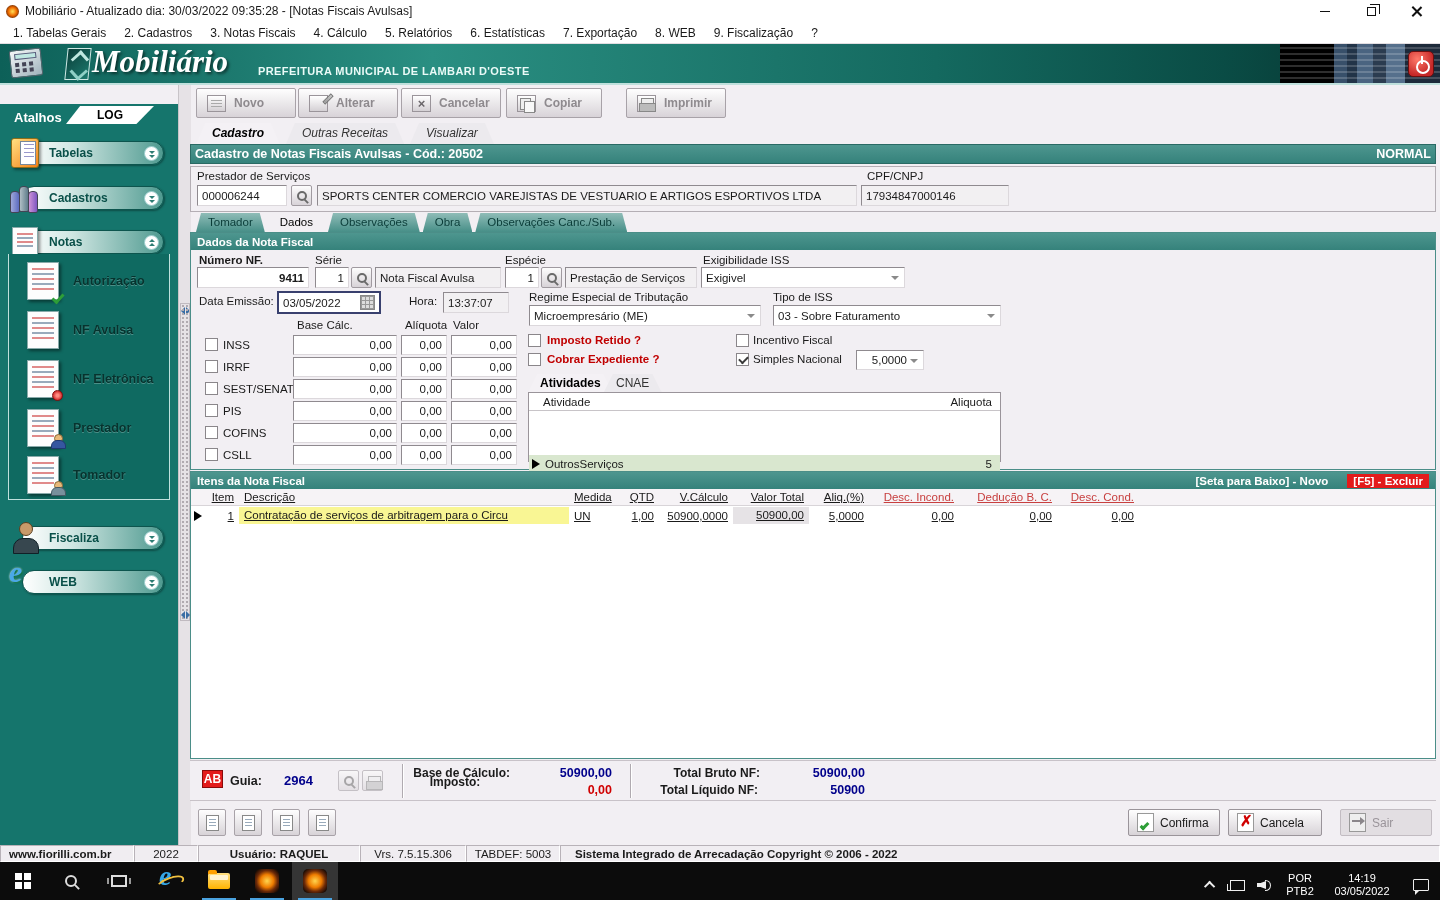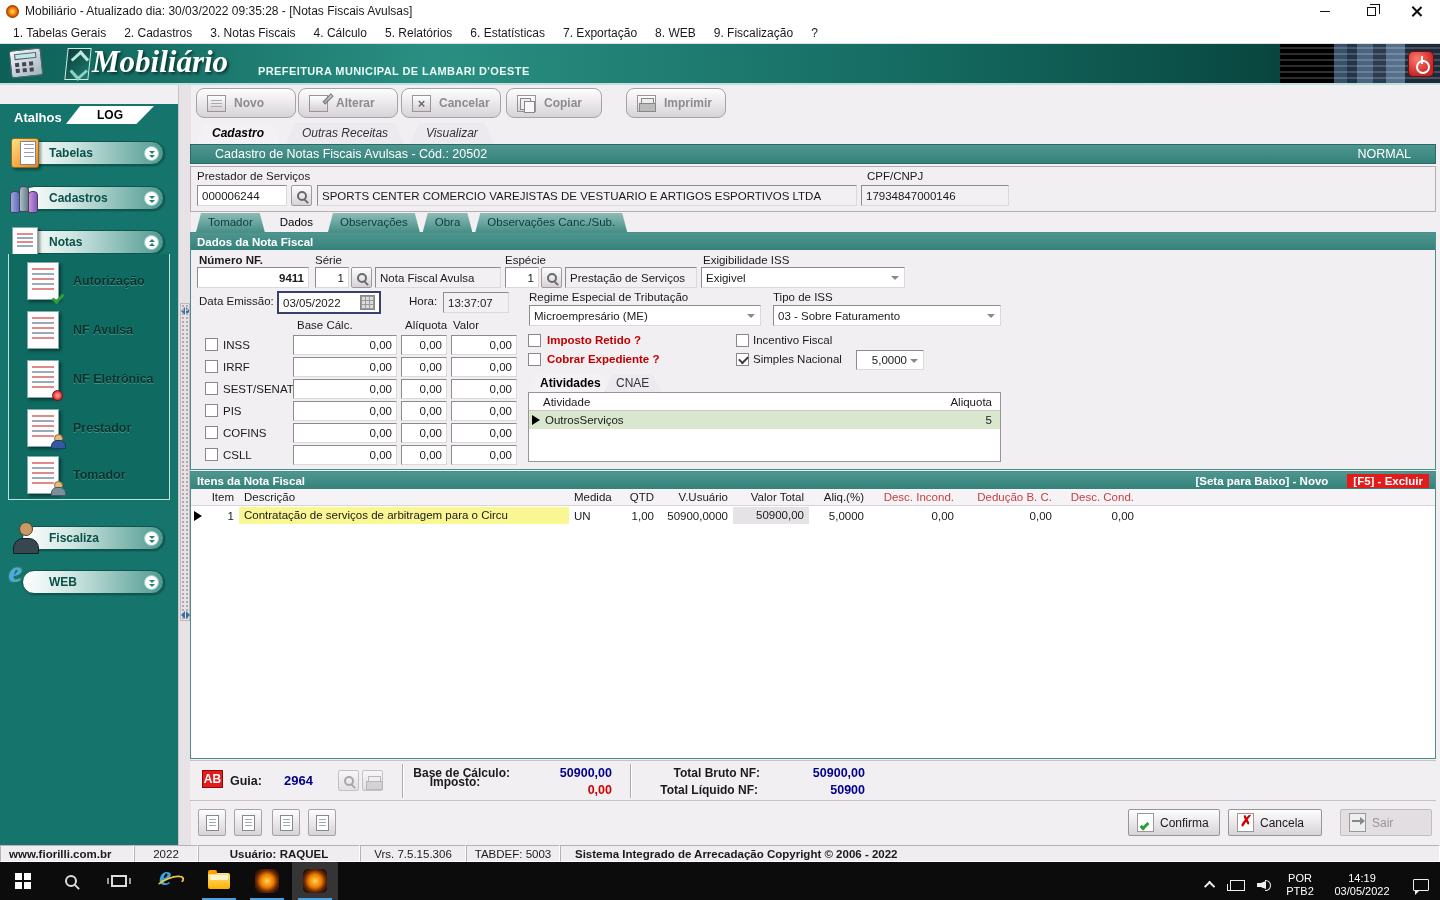--- a/index.html
+++ b/index.html
@@ -79,38 +79,38 @@
 
   
   .splitter { position:absolute; left:178px; top:85px; width:13px; height:760px; background:#e6e2e6; border-left:1px solid #c8c4c8; }
   .split-strip { position:absolute; left:1px; top:218px; width:10px; height:318px; background-image:radial-gradient(#b0aab0 35%, transparent 36%); background-size:4px 4px; border:1px solid #c0bac0; }
   .split-arrows { position:absolute; left:1px; width:10px; height:8px; display:flex; justify-content:center; gap:1px; }
   .split-arrows i { width:0; height:0; border-top:4px solid transparent; border-bottom:4px solid transparent; }
   .split-arrows .l { border-right:4px solid #3b6ea5; } .split-arrows .r { border-left:4px solid #3b6ea5; }
 
   
   .toolbar { position:absolute; left:190px; top:86px; width:1250px; height:34px; }
-  .tb-btn { position:absolute; top:2px; height:30px; width:100px; background:linear-gradient(#fefefe,#d8d3d8); border:1px solid #a8a2a8; border-radius:8px; display:flex; align-items:center; gap:8px; padding-left:10px; }
+  .tb-btn { position:absolute; top:2px; height:30px; width:100px; background:linear-gradient(#fefefe,#d8d3d8); border:1px solid #a8a2a8; border-radius:2px; display:flex; align-items:center; gap:8px; padding-left:10px; }
   .tb-label { font-weight:bold; font-size:12px; color:#8e8a8e; }
   .tb-ico { width:19px; height:17px; border:1px solid #9a949a; background:linear-gradient(#fff,#d4d0d4); position:relative; flex:none; }
   .tb-ico.lines::after { content:""; position:absolute; left:3px; right:3px; top:4px; height:1px; background:#aaa; box-shadow:0 3px 0 #aaa, 0 6px 0 #aaa; }
   .tb-ico .pencil { position:absolute; right:-3px; top:-3px; width:4px; height:12px; background:linear-gradient(#c8c8c8,#989898); transform:rotate(45deg); border:1px solid #777; }
   .tb-ico .xmark { position:absolute; inset:0; display:flex; align-items:center; justify-content:center; font-weight:bold; font-size:13px; color:#6a666a; }
   .tb-ico.copy::before { content:""; position:absolute; left:2px; top:2px; width:9px; height:10px; border:1px solid #888; background:#eee; }
   .tb-ico.copy::after { content:""; position:absolute; left:6px; top:5px; width:9px; height:10px; border:1px solid #888; background:#f8f8f8; }
   .tb-ico.printer::before { content:""; position:absolute; left:3px; top:2px; width:11px; height:5px; background:#eee; border:1px solid #888; }
   .tb-ico.printer::after { content:""; position:absolute; left:1px; top:7px; width:15px; height:7px; background:#bbb; border:1px solid #888; }
 
   
   .maintabs { position:absolute; left:196px; top:123px; height:21px; display:flex; gap:6px; }
   .mtab { height:21px; padding:3px 16px 0; font-style:italic; font-size:12px; color:#333; background:#eceaee; clip-path:polygon(9px 0, calc(100% - 9px) 0, 100% 100%, 0 100%); filter:drop-shadow(0 0 1px #999); }
   .mtab.active { font-weight:bold; color:#000; background:#f4f1f5; }
 
   
-  .form-header { position:absolute; left:190px; top:144px; width:1246px; height:20px; background:linear-gradient(#4e968f,#35827b); color:#fff; font-weight:normal; font-size:12.5px; display:flex; align-items:center; justify-content:space-between; padding:0 24px; border:1px solid #2a6a64; }
+  .form-header { position:absolute; left:190px; top:144px; width:1246px; height:20px; background:linear-gradient(#4e968f,#35827b); color:#fff; font-weight:bold; font-size:12.5px; display:flex; align-items:center; justify-content:space-between; padding:0 4px; border:1px solid #2a6a64; }
 
   
   .sunken { background:#fff; border:1px solid; border-color:#8f8a8f #dcd8dc #dcd8dc #8f8a8f; padding:2px 4px; font-size:11.5px; display:flex; align-items:center; }
   .sunken.ro { background:#f2f0f2; }
   .sunken.num { justify-content:flex-end; }
   .combo { position:relative; padding-right:16px; }
   .combo::after { content:""; position:absolute; right:5px; top:8px; width:0; height:0; border-left:4px solid transparent; border-right:4px solid transparent; border-top:4px solid #8a8a8a; }
   .cb { position:absolute; width:13px; height:13px; background:#fff; border:1px solid #8a868a; }
   .cb.checked::after { content:""; position:absolute; left:2px; top:2px; width:7px; height:4px; border-left:2px solid #3a3a3a; border-bottom:2px solid #3a3a3a; transform:rotate(-45deg); }
   .mag { width:10px; height:10px; border:2px solid #6a6a6a; border-radius:50%; position:relative; }
@@ -124,26 +124,26 @@
   .prestador-panel { position:absolute; left:190px; top:166px; width:1246px; height:46px; border:1px solid #b4aeb4; background:#f2eff3; }
   .detailtabs { position:absolute; left:196px; top:213px; height:19px; display:flex; gap:3px; }
   .dtab { height:19px; padding:3px 12px 0; font-size:11.5px; color:#0a3c38; background:linear-gradient(#8fbcb7,#478f88); clip-path:polygon(5px 0, calc(100% - 5px) 0, 100% 100%, 0 100%); }
   .dtab.active { background:#f2eff3; color:#000; font-weight:normal; }
   .group-panel { position:absolute; left:190px; background:#f2eff3; border:1px solid #4b8e88; }
   .panel-hdr { height:17px; background:linear-gradient(#4e968f,#35827b); color:#fff; font-weight:bold; font-size:11.5px; display:flex; align-items:center; justify-content:space-between; padding:0 6px; }
   .tax-row { position:absolute; height:20px; }
   .fld { position:absolute; height:20px; }
   .ativ-box { position:absolute; background:#fff; border:1px solid #9a949a; }
   .ativ-hdr { height:18px; border-bottom:1px solid #c8c4c8; display:flex; align-items:center; justify-content:space-between; padding:0 8px 0 14px; font-size:11.5px; }
-  .ativ-row { height:18px; background:#d9e7cf; display:flex; align-items:center; position:relative; padding:0 8px 0 16px; justify-content:space-between; font-size:11.5px; }
+  .ativ-row { height:18px; background:#d9e7cf; display:flex; align-items:center; position:relative; padding:0 8px 0 16px; justify-content:space-between; font-size:11.5px;margin-top:44px; }
   .tri-r { position:absolute; left:3px; top:4px; width:0; height:0; border-top:5px solid transparent; border-bottom:5px solid transparent; border-left:8px solid #000; }
 
   
   .itens-grid { display:grid; grid-template-columns:14px 34px 330px 54px 36px 74px 76px 60px 90px 98px 82px auto; align-items:center; }
-  .itens-grid span { padding:0 5px; white-space:nowrap; overflow:hidden; font-size:11.5px; }
+  .itens-grid span { padding:0 5px; white-space:nowrap; overflow:hidden; font-size:11.5px;text-decoration:underline; }
   .itens-grid .r { text-align:right; }
   .col-red { color:#c84040; }
   .cell-yellow { background:#f9f694; height:17px; line-height:17px; }
   .cell-gray { background:#e6e3e6; height:17px; line-height:17px; }
 
   
   .summary-bar { position:absolute; left:190px; top:760px; width:1246px; height:41px; background:#f2eff3; border:1px solid #c8c2c8; border-left:none; border-right:none; }
   .vdiv { position:absolute; top:3px; width:1px; height:34px; background:#b0aab0; box-shadow:1px 0 0 #fff; }
   .ab-badge { position:absolute; left:12px; top:9px; width:21px; height:18px; background:#e31b1b; color:#fff; font-weight:bold; font-size:12px; display:flex; align-items:center; justify-content:center; border:1px solid #8a0a0a; }
   .navy { color:#00008b; font-weight:bold; }
@@ -525,21 +525,21 @@
         <span>[Seta para Baixo] - Novo</span>
         <span style="background:#e31b1b;padding:1px 6px">[F5] - Excluir</span>
       </span>
     </div>
     <div class="itens-grid" style="height:17px;background:#f6f3f6;border-bottom:1px solid #d8d4d8">
       <span></span>
       <span class="r">Item</span>
       <span>Descrição</span>
       <span>Medida</span>
       <span class="r">QTD</span>
-      <span class="r">V.Usuário</span>
+      <span class="r">V.Cálculo</span>
       <span class="r">Valor Total</span>
       <span class="r">Aliq.(%)</span>
       <span class="r col-red">Desc. Incond.</span>
       <span class="r col-red">Dedução B. C.</span>
       <span class="r col-red">Desc. Cond.</span>
       <span></span>
     </div>
     <div class="itens-grid" style="height:19px;position:relative">
       <span style="position:relative;height:19px">
           <span class="tri-r" style="top:5px"></span>

